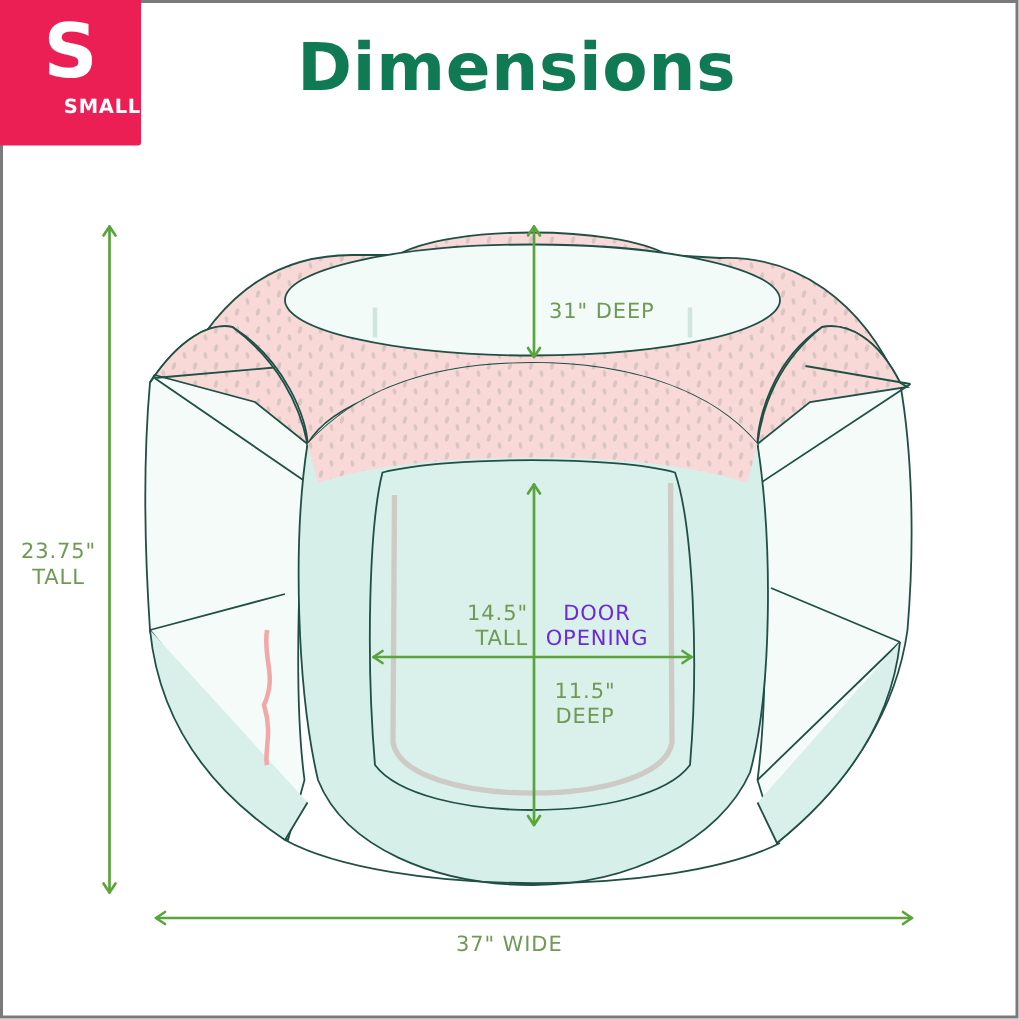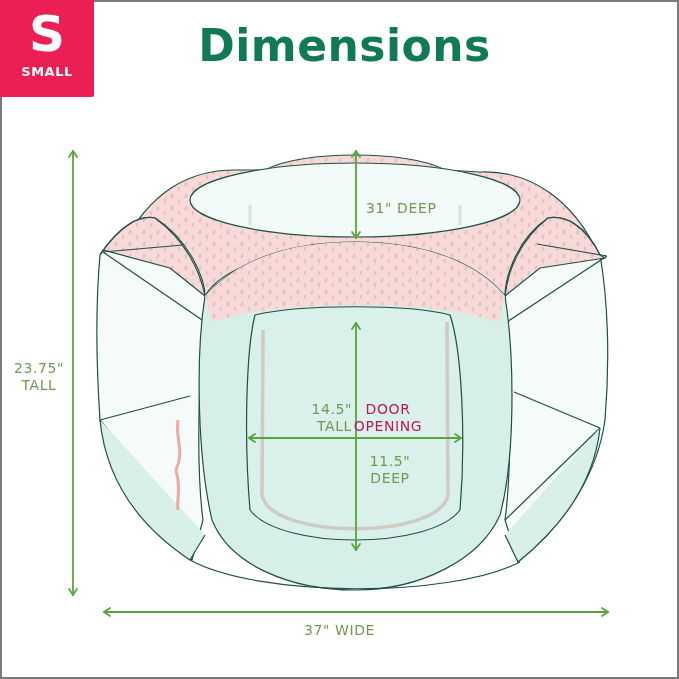--- a/index.html
+++ b/index.html
@@ -39,20 +39,21 @@
       font-size: 50px;
       line-height: 56px;
     }
     .badge-label {
       position: absolute;
       left: 0; right: 0; top: 64px;
       font-family: "DejaVu Sans", sans-serif;
       font-weight: bold;
       font-size: 13px;
       letter-spacing: 0.5px;
+      text-align: right;
     }
     .title {
       position: absolute;
       left: 0; right: 0; top: 18px;
       text-align: center;
       padding-left: 10px;
       font-family: "DejaVu Sans", sans-serif;
       font-weight: bold;
       font-size: 44px;
       line-height: 56px;
@@ -168,21 +169,21 @@
   <div>TALL</div>
 </div>
 
 <div class="dim-label" style="left:366px; top:200px; color:#6f9a55; text-align:left;">31" DEEP</div>
 
 <div class="dim-label" style="left:304px; top:401px; width:48px; color:#6f9a55; text-align:right;">
   <div>14.5"</div>
   <div>TALL</div>
 </div>
 
-<div class="dim-label" style="left:346px; top:401px; width:84px; color:#be185d;">
+<div class="dim-label" style="left:356px; top:401px; width:84px; color:#6d28d9;">
   <div>DOOR</div>
   <div>OPENING</div>
 </div>
 
 <div class="dim-label" style="left:362px; top:453px; width:56px; color:#6f9a55;">
   <div>11.5"</div>
   <div>DEEP</div>
 </div>
 
 <div class="dim-label" style="left:0; right:0; top:622px; color:#6f9a55;">37" WIDE</div>

